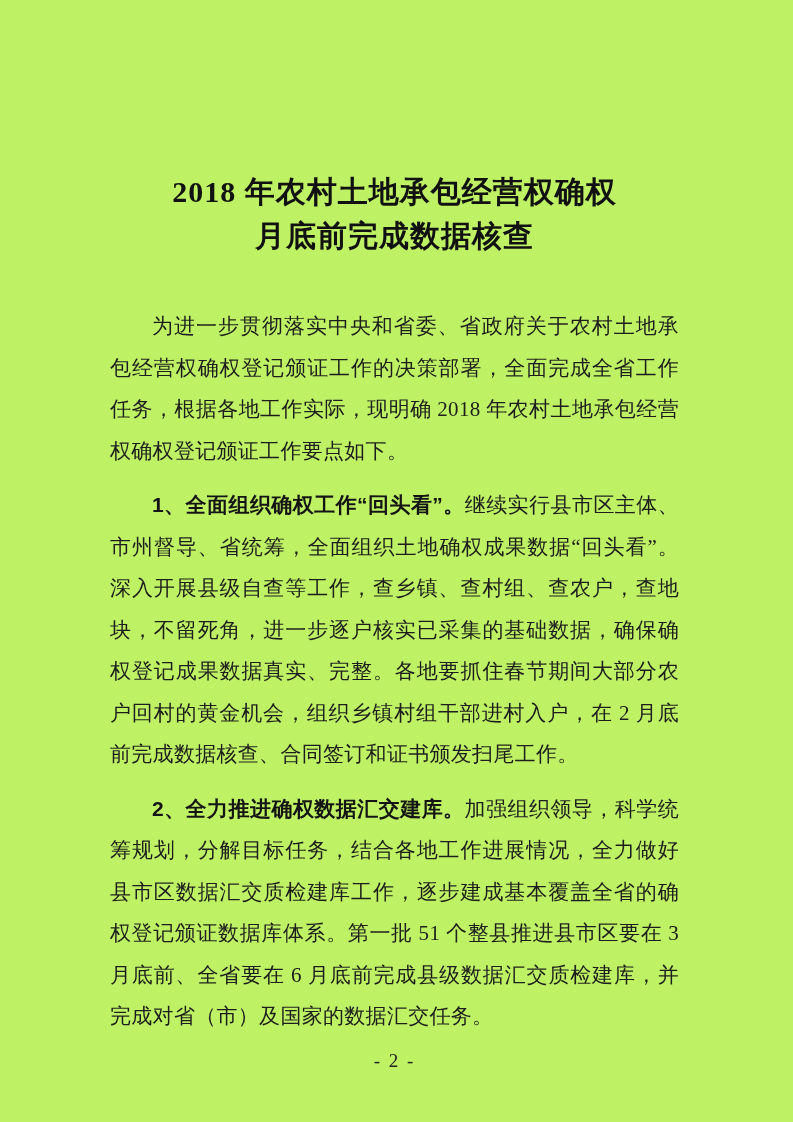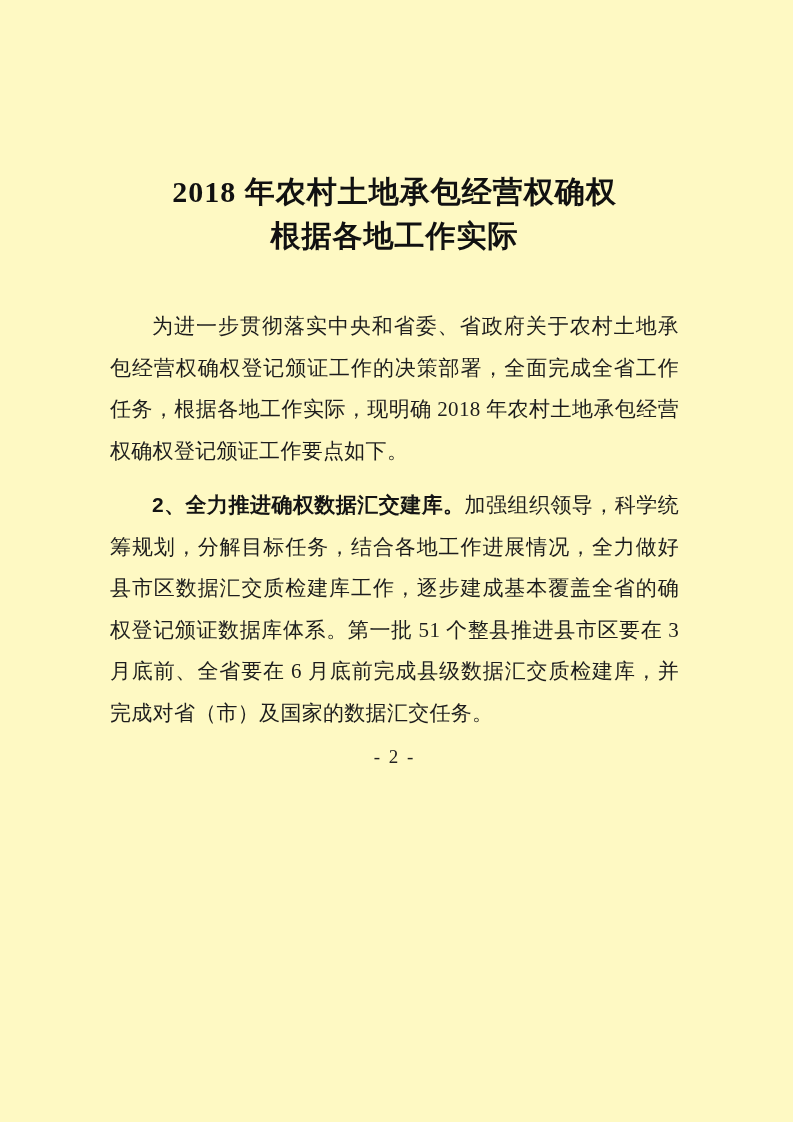--- a/index.html
+++ b/index.html
@@ -5,21 +5,21 @@
   html, body {
     margin: 0;
     padding: 0;
     background: #ffffff;
   }
   .page {
     position: relative;
     width: 793px;
     height: 1122px;
     margin: 0;
-    background: #fef9c3;
+    background: #bef264;
     box-sizing: border-box;
     padding: 170px 102px 0 98px;
     color: #1d1d1d;
     overflow: hidden;
   }
   .doc-title {
     margin: 0;
     text-align: center;
     font-family: "Liberation Serif", "DejaVu Serif", serif;
     font-weight: 700;
@@ -60,26 +60,27 @@
     color: #222222;
   }
 </style>
 </head>
 <body>
 
 <div class="page">
 
   <h1 class="doc-title">
     <span class="title-line">2018 年农村土地承包经营权确权</span>
-    <span class="title-line">根据各地工作实际</span>
+    <span class="title-line">月底前完成数据核查</span>
   </h1>
 
   <div class="doc-body">
     <p class="para"><span class="lead"></span><span>为进一步贯彻落实中央和省委、省政府关于农村土地承包经营权确权登记颁证工作的决策部署，全面完成全省工作任务，根据各地工作实际，现明确 2018 年农村土地承包经营权确权登记颁证工作要点如下。</span></p>
 
+    <p class="para"><span class="lead">1、全面组织确权工作“回头看”。</span><span>继续实行县市区主体、市州督导、省统筹，全面组织土地确权成果数据“回头看”。深入开展县级自查等工作，查乡镇、查村组、查农户，查地块，不留死角，进一步逐户核实已采集的基础数据，确保确权登记成果数据真实、完整。各地要抓住春节期间大部分农户回村的黄金机会，组织乡镇村组干部进村入户，在 2 月底前完成数据核查、合同签订和证书颁发扫尾工作。</span></p>
 
     <p class="para"><span class="lead">2、全力推进确权数据汇交建库。</span><span>加强组织领导，科学统筹规划，分解目标任务，结合各地工作进展情况，全力做好县市区数据汇交质检建库工作，逐步建成基本覆盖全省的确权登记颁证数据库体系。第一批 51 个整县推进县市区要在 3 月底前、全省要在 6 月底前完成县级数据汇交质检建库，并完成对省（市）及国家的数据汇交任务。</span></p>
   </div>
 
   <div class="page-footer">
     <span>- 2 -</span>
   </div>
 
 </div>
 

